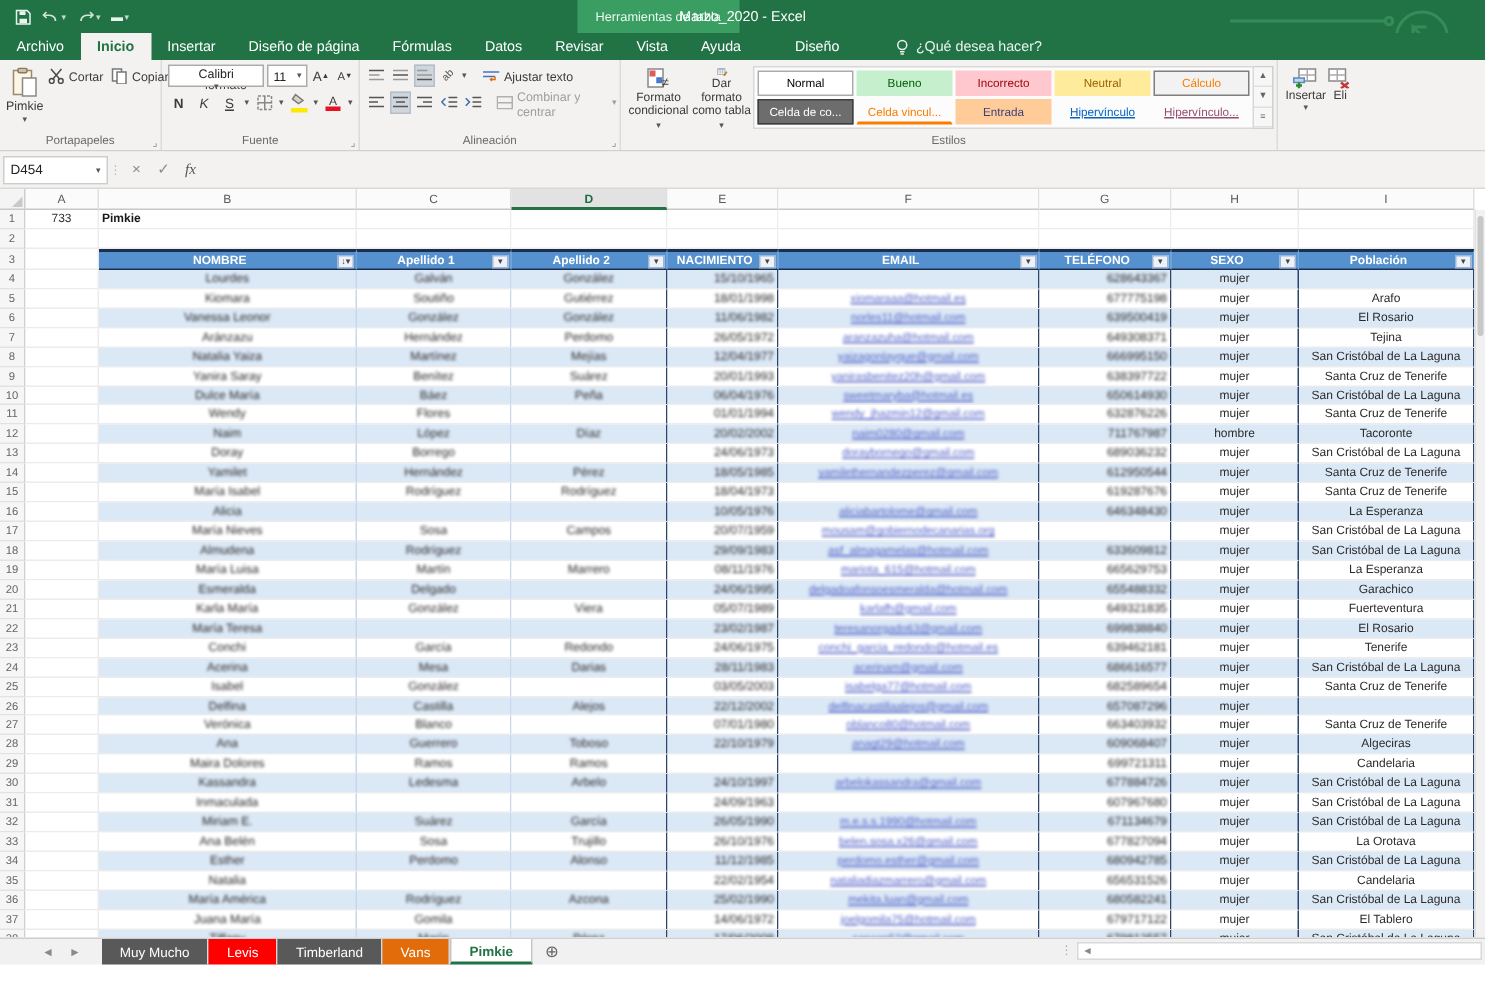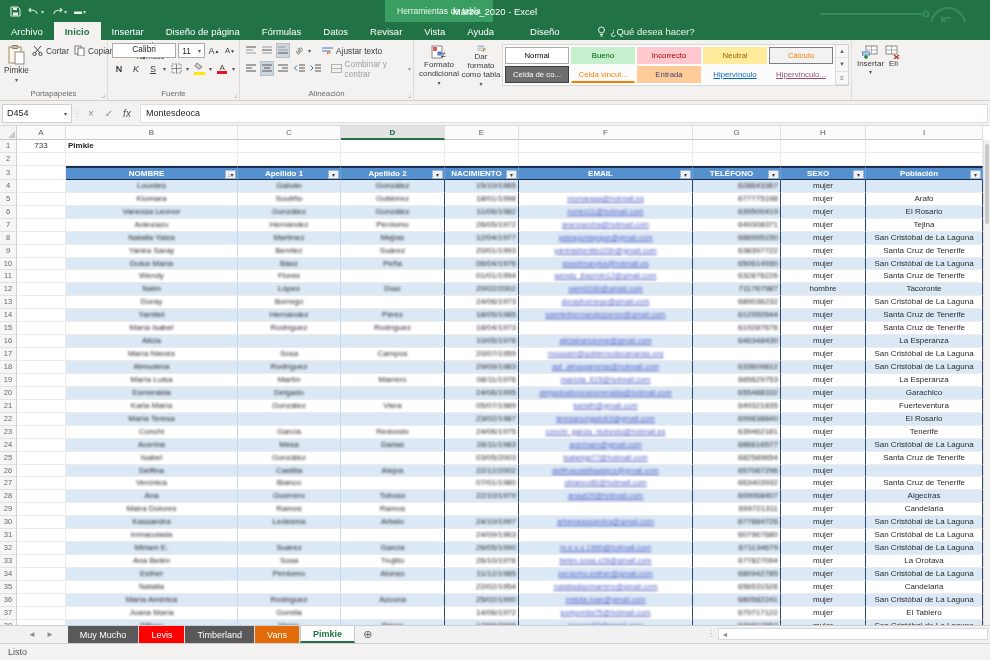--- a/index.html
+++ b/index.html
@@ -56,21 +56,21 @@
   .st-hiper{background:#fcfcfc;color:#0563c1;text-decoration:underline;}
   .st-hipervis{background:#fcfcfc;color:#954f72;text-decoration:underline;}
   #gal-scroll{display:flex;flex-direction:column;width:13px;border:1px solid #d0d0d0;border-left:none;}
   #gal-scroll span{flex:1;display:flex;align-items:center;justify-content:center;font-size:6px;color:#666;border-bottom:1px solid #e0e0e0;background:#f7f7f7;}
 
   
   #formulabar{position:absolute;left:0;top:101px;width:990px;height:25px;background:#f3f2f1;border-bottom:1px solid #d9d9d9;display:flex;align-items:center;}
   #namebox{width:70px;height:19px;background:#fff;border:1px solid #d0cecc;margin-left:2px;display:flex;align-items:center;justify-content:space-between;padding:0 4px;font-size:9px;color:#222;}
   #fb-sep{width:10px;text-align:center;color:#b5b5b5;font-size:8px;}
   .fb-ico{width:18px;text-align:center;color:#8a8a8a;font-size:10px;}
-  #fx{font-family:Liberation Sans, sans-serif;font-style:italic;color:#555;}
+  #fx{font-family:Liberation Serif, serif;font-style:italic;color:#555;}
   #fb-input{flex:1;height:19px;background:#fff;border:1px solid #e0dedd;margin:0 2px 0 4px;display:flex;align-items:center;padding:0 5px;font-size:9px;color:#222;}
 
   
   #sheet{position:absolute;left:0;top:126px;width:990px;height:499px;background:#fff;overflow:hidden;}
   #col-head{display:flex;height:14px;}
   .corner{width:17px;height:14px;background:#f4f4f4;border-right:1px solid #cfcfcf;border-bottom:1px solid #c8c8c8;position:relative;flex:none;}
   .corner:after{content:"";position:absolute;right:1px;bottom:1px;border-left:7px solid transparent;border-bottom:7px solid #c9c9c9;}
   .colh{height:14px;background:#fbfbfb;border-right:1px solid #e0e0e0;border-bottom:1px solid #c8c8c8;text-align:center;font-size:8px;color:#5a5a5a;line-height:13px;flex:none;}
   .colh.sel{background:#e2e2e2;border-bottom:2px solid #217346;color:#1a6b3f;font-weight:bold;}
   #vscroll{position:absolute;right:0;top:14px;bottom:0;width:7px;background:#f1f1f1;border-left:1px solid #e0e0e0;}
@@ -400,20 +400,21 @@
             <span class="stylecell st-hiper">Hipervínculo</span>
             <span class="stylecell st-hipervis">Hipervínculo...</span>
           </div>
           <div id="gal-scroll">
             <span>▲</span>
             <span>▼</span>
             <span>≡</span>
           </div>
         </div>
       </div>
+      <div class="grp-label">Estilos</div>
     </div>
 
     <div class="grp" style="width:52px;border-right:none;">
       <div style="display:flex;">
         <div class="stackbtn" style="width:34px;">
           <svg width="16" height="14" viewBox="0 0 16 14">
               <rect x="4" y="1" width="11" height="8" fill="#fff" stroke="#888"></rect>
               <line x1="9.5" y1="1" x2="9.5" y2="9" stroke="#aaa"></line>
               <line x1="4" y1="5" x2="15" y2="5" stroke="#aaa"></line>
               <rect x="0.5" y="7" width="7" height="3" fill="#bcd8f0" stroke="#5a8ac0"></rect>
@@ -439,21 +440,20 @@
 
   <div id="formulabar">
     <div id="namebox">
         <span>D454</span>
         <span class="dd6">▾</span>
       </div>
     <span id="fb-sep">⋮</span>
     <span class="fb-ico">×</span>
     <span class="fb-ico">✓</span>
     <span class="fb-ico" id="fx">fx</span>
-    <div id="fb-input">Montesdeoca</div>
   </div>
 
   <div id="sheet">
     <div id="col-head">
       <div class="corner"></div>
 
     <div class="colh" style="width: 49px;">A</div>
         <div class="colh" style="width: 172px;">B</div>
         <div class="colh" style="width: 103px;">C</div>
         <div class="colh sel" style="width: 104px;">D</div>
@@ -938,16 +938,13 @@
         <div class="stab" style="background: rgb(227, 108, 10); color: rgb(255, 255, 255);">Vans</div>
         <div class="stab active" style="background: rgb(255, 255, 255); color: rgb(33, 115, 70);">Pimkie</div>
       </div>
     <div id="newsheet">⊕</div>
   </div>
   <span id="hgrip">⋮</span>
   <div id="hscroll">
       <span class="harr">◄</span>
     </div>
 
-  <div id="statusbar">
-    <span>Listo</span>
-  </div>
 </div>
 
 </body></html>

